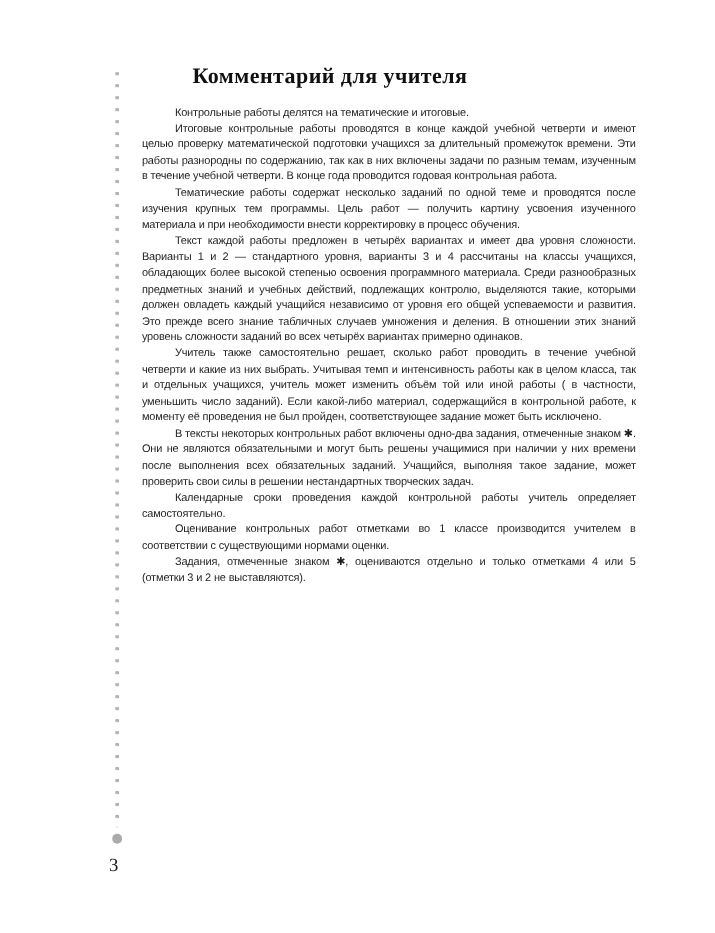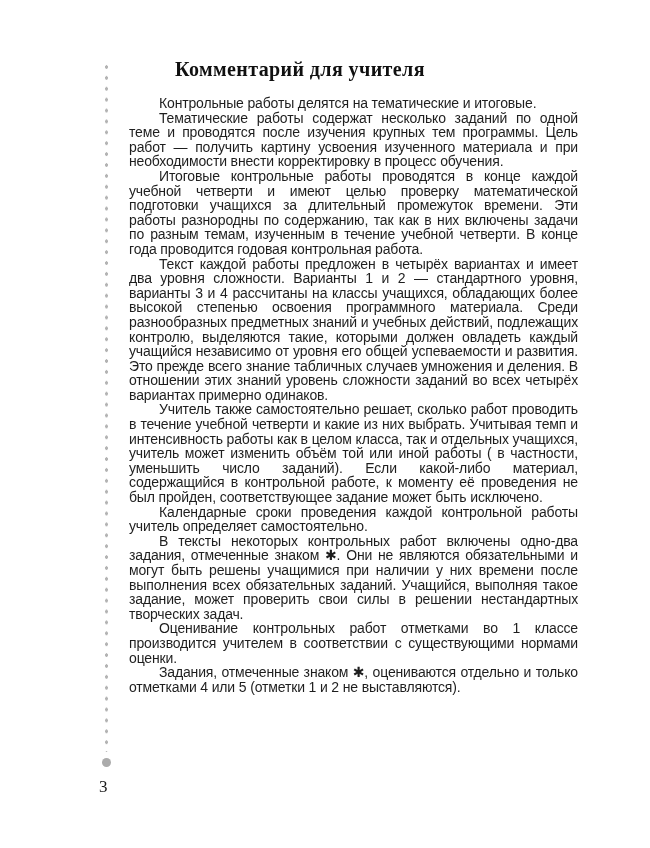--- a/index.html
+++ b/index.html
@@ -45,21 +45,21 @@
     font-weight: bold;
     font-size: 20px;
     line-height: 23px;
     letter-spacing: 0.4px;
     color: #101010;
   }
   .content p {
     margin: 0;
     text-indent: 30px;
     text-align: justify;
-    font-size: 14px;
+    font-size: 10px;
     line-height: 14.6px;
     letter-spacing: -0.15px;
     color: #1e1e1e;
   }
   .page-number {
     position: absolute;
     left: 99px;
     top: 777px;
     font-family: "Liberation Serif", "DejaVu Serif", serif;
     font-size: 17px;
@@ -69,24 +69,24 @@
 </head>
 <body>
 
 <div class="page">
   <div class="dot-line"></div>
   <div class="dot-end"></div>
 
   <div class="content">
     <h1 class="title">Комментарий для учителя</h1>
     <p>Контрольные работы делятся на тематические и итоговые.</p>
+    <p>Итоговые контрольные работы проводятся в конце каждой учебной четверти и имеют целью проверку математической подготовки учащихся за длительный промежуток времени. Эти работы разнородны по содержанию, так как в них включены задачи по разным темам, изученным в течение учебной четверти. В конце года проводится годовая контрольная работа.</p>
     <p>Тематические работы содержат несколько заданий по одной теме и проводятся после изучения крупных тем программы. Цель работ — получить картину усвоения изученного материала и при необходимости внести корректировку в процесс обучения.</p>
-    <p>Итоговые контрольные работы проводятся в конце каждой учебной четверти и имеют целью проверку математической подготовки учащихся за длительный промежуток времени. Эти работы разнородны по содержанию, так как в них включены задачи по разным темам, изученным в течение учебной четверти. В конце года проводится годовая контрольная работа.</p>
     <p>Текст каждой работы предложен в четырёх вариантах и имеет два уровня сложности. Варианты 1 и 2 — стандартного уровня, варианты 3 и 4 рассчитаны на классы учащихся, обладающих более высокой степенью освоения программного материала. Среди разнообразных предметных знаний и учебных действий, подлежащих контролю, выделяются такие, которыми должен овладеть каждый учащийся независимо от уровня его общей успеваемости и развития. Это прежде всего знание табличных случаев умножения и деления. В отношении этих знаний уровень сложности заданий во всех четырёх вариантах примерно одинаков.</p>
     <p>Учитель также самостоятельно решает, сколько работ проводить в течение учебной четверти и какие из них выбрать. Учитывая темп и интенсивность работы как в целом класса, так и отдельных учащихся, учитель может изменить объём той или иной работы ( в частности, уменьшить число заданий). Если какой-либо материал, содержащийся в контрольной работе, к моменту её проведения не был пройден, соответствующее задание может быть исключено.</p>
+    <p>В тексты некоторых контрольных работ включены одно-два задания, отмеченные знаком ✱. Они не являются обязательными и могут быть решены учащимися при наличии у них времени после выполнения всех обязательных заданий. Учащийся, выполняя такое задание, может проверить свои силы в решении нестандартных творческих задач.</p>
     <p>Календарные сроки проведения каждой контрольной работы учитель определяет самостоятельно.</p>
-    <p>В тексты некоторых контрольных работ включены одно-два задания, отмеченные знаком ✱. Они не являются обязательными и могут быть решены учащимися при наличии у них времени после выполнения всех обязательных заданий. Учащийся, выполняя такое задание, может проверить свои силы в решении нестандартных творческих задач.</p>
     <p>Оценивание контрольных работ отметками во 1 классе производится учителем в соответствии с существующими нормами оценки.</p>
-    <p>Задания, отмеченные знаком ✱, оцениваются отдельно и только отметками 4 или 5 (отметки 1 и 2 не выставляются).</p>
+    <p>Задания, отмеченные знаком ✱, оцениваются отдельно и только отметками 4 или 5 (отметки 3 и 2 не выставляются).</p>
   </div>
 
   <div class="page-number">3</div>
 </div>
 
 </body></html>

